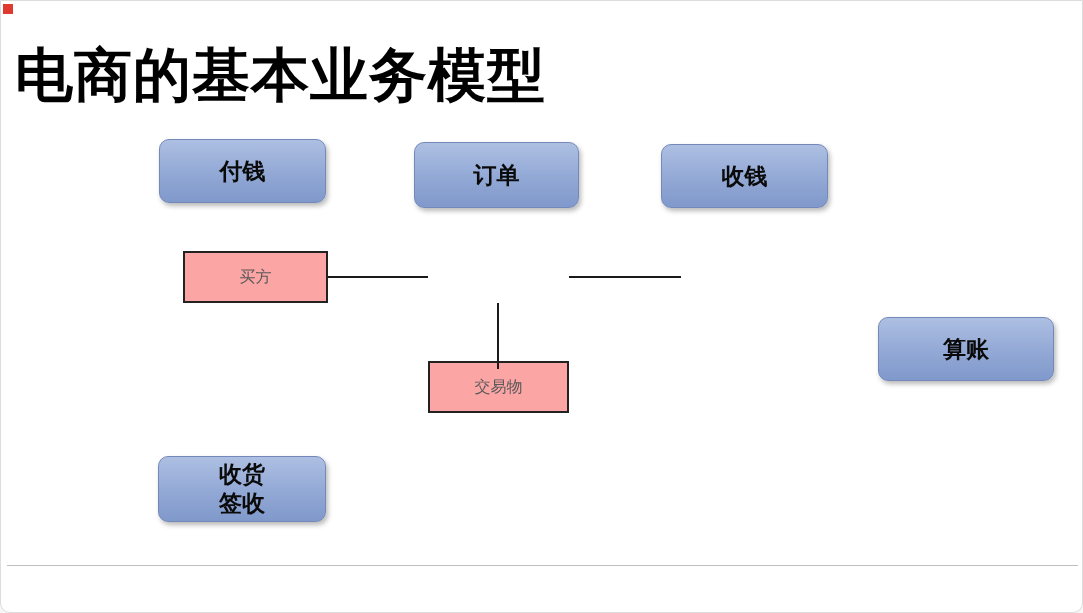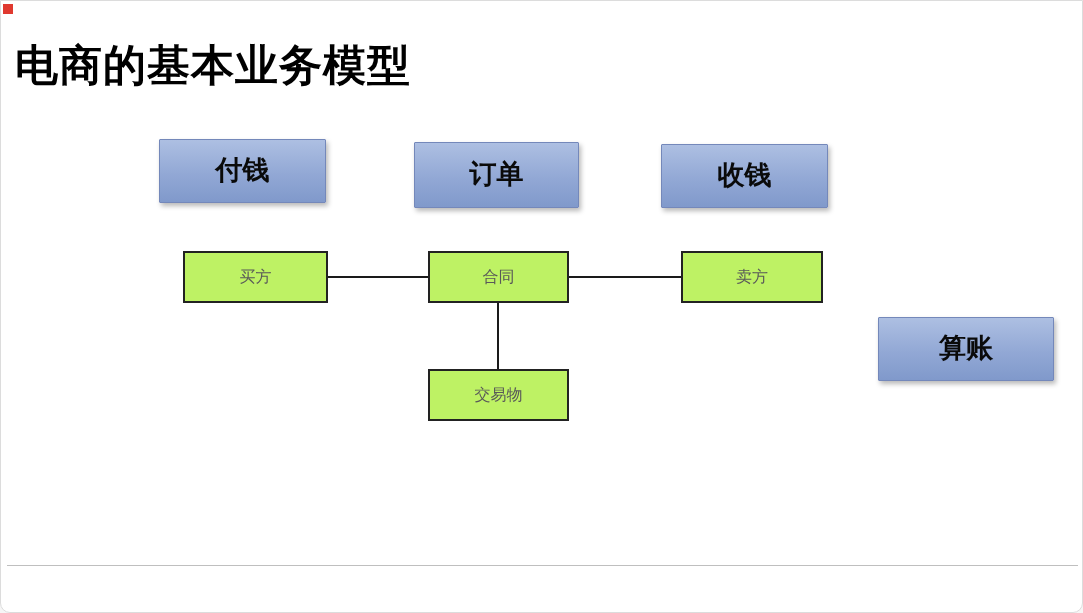--- a/index.html
+++ b/index.html
@@ -15,50 +15,50 @@
   }
   .corner-mark {
     position: absolute;
     left: 2px; top: 3px;
     width: 10px; height: 10px;
     background: #e0392f;
   }
   .title {
     position: absolute;
     left: 14px; top: 36px;
-    font-size: 43px;
+    font-size: 58px;
     font-weight: bold;
     color: #000000;
     letter-spacing: 1px;
     white-space: nowrap;
   }
   .action {
     position: absolute;
     display: flex;
     align-items: center;
     justify-content: center;
     text-align: center;
-    font-size: 27px;
+    font-size: 23px;
     font-weight: bold;
     line-height: 1.25;
     color: #0a0a0a;
     background: linear-gradient(180deg, #adbfe2 0%, #92a8d5 55%, #8099cb 100%);
     border: 1px solid #7488ba;
-    border-radius: 1px;
+    border-radius: 10px;
     box-shadow: 2px 3px 5px rgba(0,0,0,0.28);
     white-space: pre-line;
   }
   .entity {
     position: absolute;
     display: flex;
     align-items: center;
     justify-content: center;
     font-size: 16px;
     color: #595959;
-    background: #bef264;
+    background: #fca5a5;
     border: 2px solid #222222;
   }
   .line {
     position: absolute;
     background: #1a1a1a;
   }
   .bottom-rule {
     position: absolute;
     left: 6px; top: 564px;
     width: 1071px; height: 1px;
@@ -70,43 +70,43 @@
   .action-order          { left: 413px; top: 141px; width: 165px; height: 66px; }
   .action-receive-money  { left: 660px; top: 143px; width: 167px; height: 64px; }
   .action-sell-goods     { left: 877px; top: 231px; width: 163px; height: 64px; }
   .action-settle         { left: 877px; top: 316px; width: 176px; height: 64px; }
   .action-receive-goods  { left: 157px; top: 455px; width: 168px; height: 66px; }
   .action-ship-goods     { left: 660px; top: 458px; width: 167px; height: 65px; }
 
   .entity-buyer      { left: 182px; top: 250px; width: 145px; height: 52px; }
   .entity-contract   { left: 427px; top: 250px; width: 141px; height: 52px; }
   .entity-seller     { left: 680px; top: 250px; width: 142px; height: 52px; }
-  .entity-trade-item { left: 427px; top: 368px; width: 141px; height: 52px; }
+  .entity-trade-item { left: 427px; top: 360px; width: 141px; height: 52px; }
 
   .line-buyer-contract    { left: 327px; top: 275px; width: 100px; height: 2px; }
   .line-contract-seller   { left: 568px; top: 275px; width: 112px; height: 2px; }
   .line-contract-tradeitem{ left: 496px; top: 302px; width: 2px;  height: 66px; }
 </style>
 </head>
 <body>
 
 <div class="slide">
 
   <div class="corner-mark"></div>
 
   <div class="title">电商的基本业务模型</div>
 
   <div class="action action-pay">付钱</div>
   <div class="action action-order">订单</div>
   <div class="action action-receive-money">收钱</div>
   <div class="action action-settle">算账</div>
+  <div class="action action-receive-goods">收货
+签收</div>
 
   <div class="entity entity-buyer">买方</div>
-  <div class="entity entity-contract">合同</div>
-  <div class="entity entity-seller">卖方</div>
   <div class="entity entity-trade-item">交易物</div>
 
   <div class="line line-buyer-contract"></div>
   <div class="line line-contract-seller"></div>
   <div class="line line-contract-tradeitem"></div>
 
   <div class="bottom-rule"></div>
 
 </div>
 

